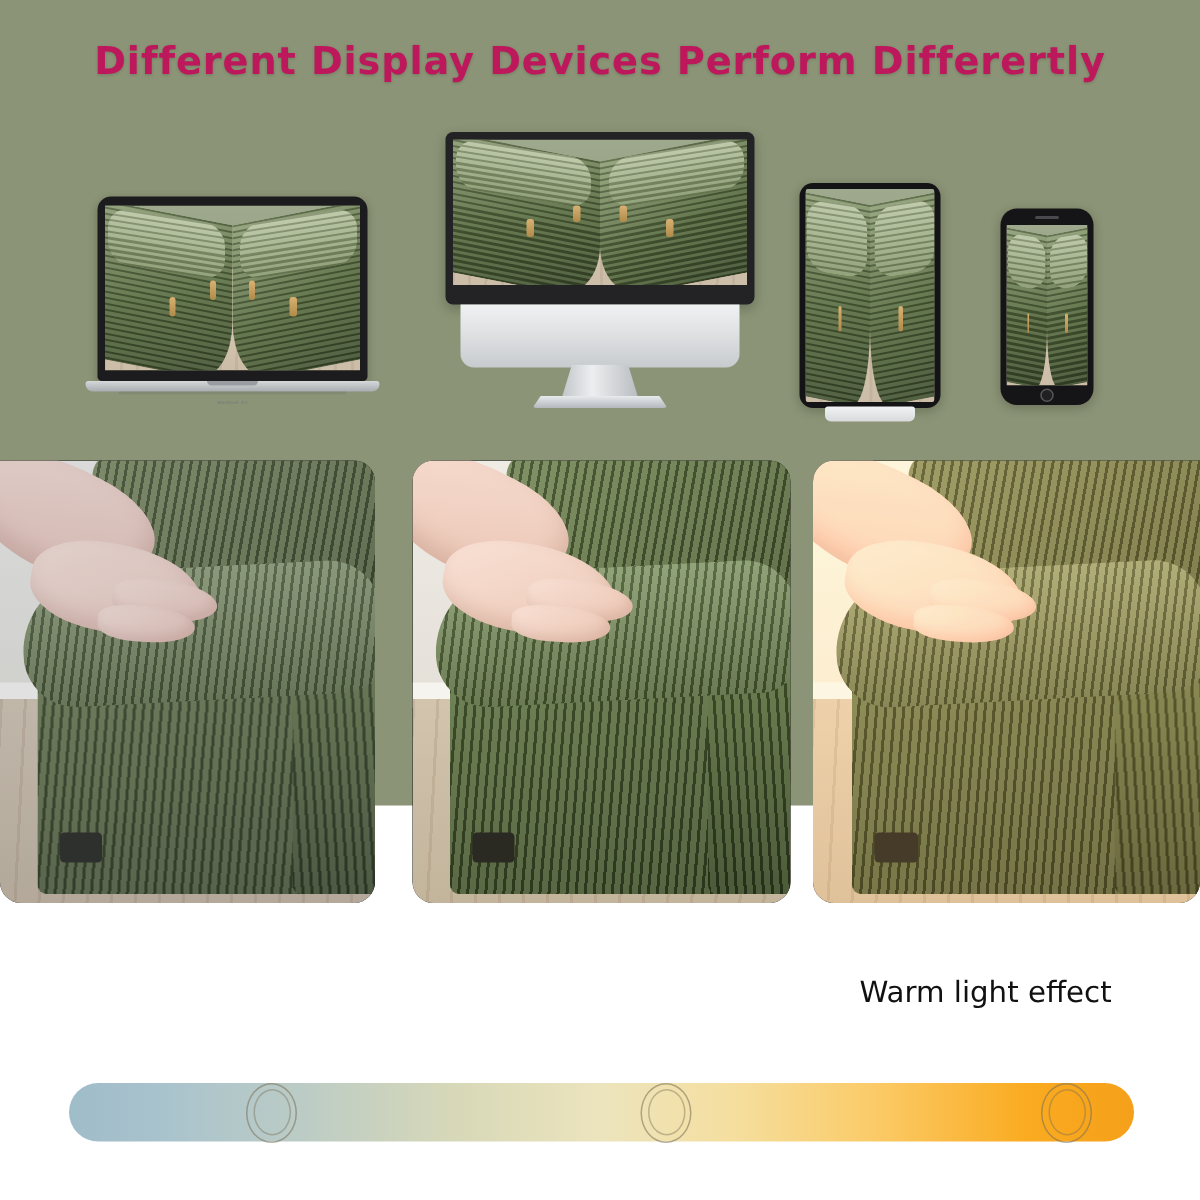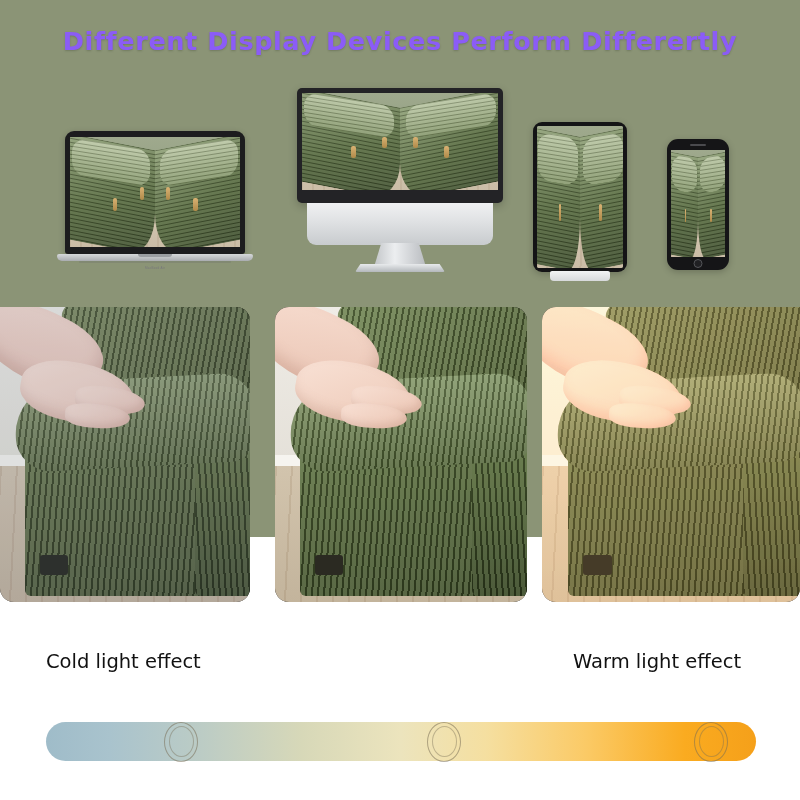--- a/index.html
+++ b/index.html
@@ -28,21 +28,21 @@
     width: 800px;
     height: 537px;
     background: #8b9476;
   }
 
   .title {
     position: absolute;
     left: 0; top: 26px;
     width: 800px;
     text-align: center;
-    color: #8b5cf6;
+    color: #be185d;
     font-size: 25.5px;
     font-weight: bold;
     letter-spacing: 0.6px;
     font-family: "DejaVu Sans", sans-serif;
     text-shadow: 0 1px 2px rgba(40,50,30,0.25);
     white-space: nowrap;
   }
 
   
   
@@ -555,21 +555,20 @@
       <div class="arm"></div>
       <div class="leg"></div>
       <div class="forearm"></div>
       <div class="hand"></div>
       <div class="finger f1"></div>
       <div class="finger f2"></div>
     </div>
     <div class="tint-warm-overlay"></div>
   </div>
 
-  <div class="caption" id="cap-cold">Cold light effect</div>
   <div class="caption" id="cap-warm">Warm light effect</div>
 
   <div id="slider">
     <div class="marker" id="mk-cold"></div>
     <div class="marker" id="mk-natural"></div>
     <div class="marker" id="mk-warm"></div>
   </div>
 
 </div>
 

